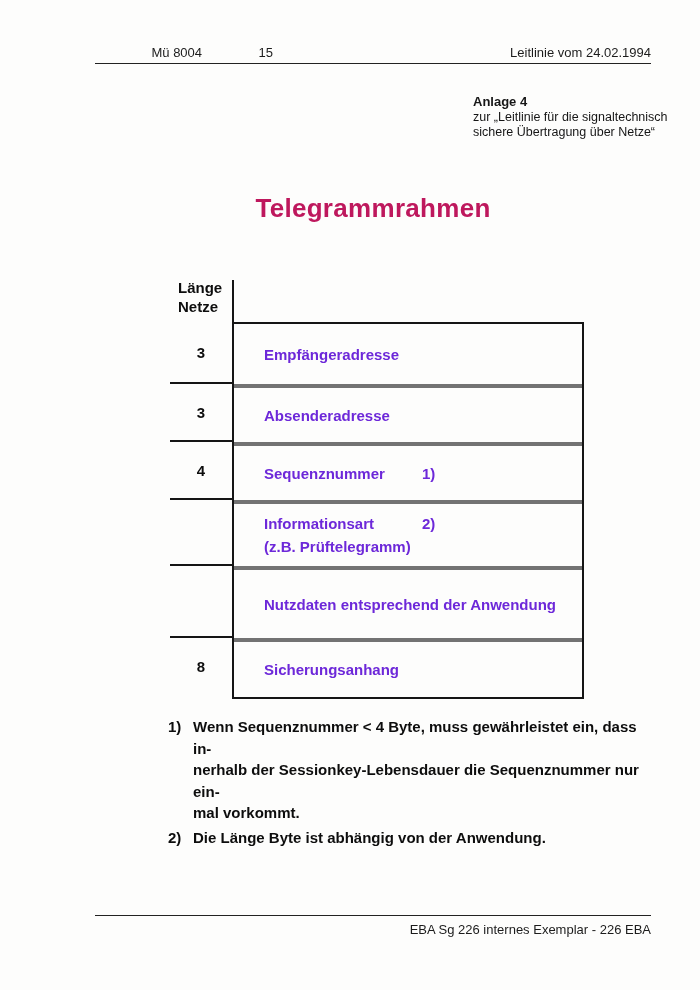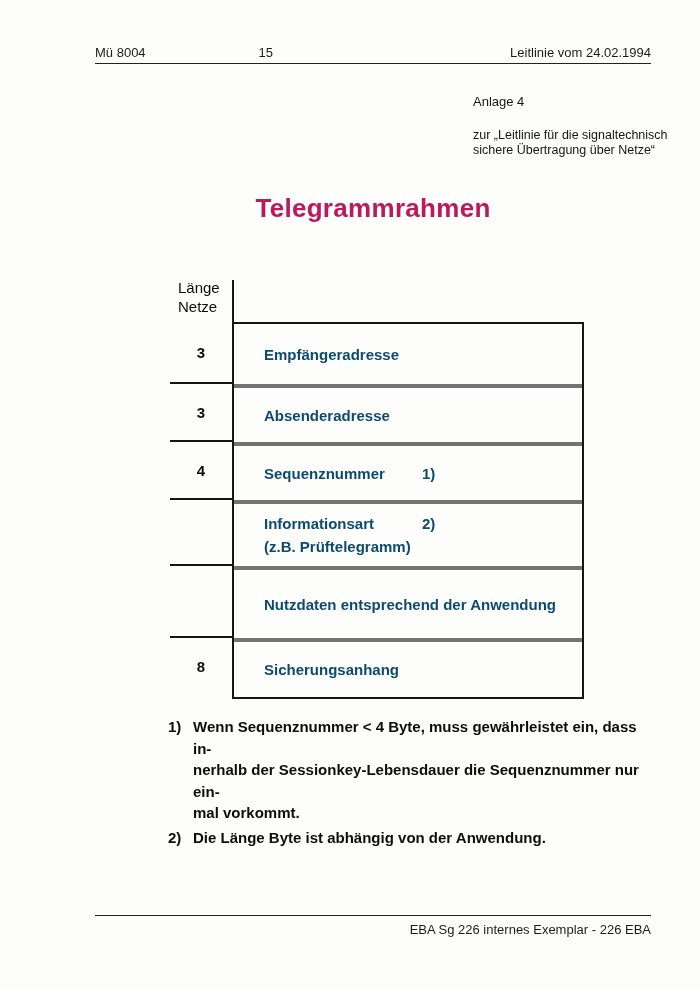--- a/index.html
+++ b/index.html
@@ -17,51 +17,51 @@
     overflow: hidden;
   }
 
   
   .header {
     position: absolute;
     left: 95px; top: 45px; width: 556px;
     display: flex; align-items: baseline;
     font-size: 13px; color: #1c1c1c;
   }
-  .header .h-left  { flex: 1; text-align: left; }
+  .header .h-left  { flex: 1; text-align: center; }
   .header .h-center{ flex: 1; text-align: left; }
   .header .h-right { flex: 1.4; text-align: right; white-space: nowrap; }
   .header-rule {
     position: absolute;
     left: 95px; top: 63px; width: 556px;
     border-top: 1.6px solid #222;
   }
 
   
   .annex {
     position: absolute;
     left: 473px; top: 94px;
     font-size: 12.5px; line-height: 15.5px; color: #161616;
   }
-  .annex-title { font-weight: normal; font-size: 13px; margin-bottom: 18px; }
+  .annex-title { font-weight: bold; font-size: 13px; margin-bottom: 0; }
 
   
   .title {
     position: absolute;
     left: 95px; top: 193px; width: 556px; margin: 0;
     text-align: center;
     font-size: 26px; font-weight: bold; letter-spacing: 0.3px;
     color: #be185d;
   }
 
   
   .diagram { position: absolute; left: 170px; top: 278px; width: 420px; height: 420px; }
   .len-header {
     position: absolute; left: 8px; top: 0;
-    font-weight: normal; font-size: 15px; line-height: 19px; color: #0d0d0d;
+    font-weight: bold; font-size: 15px; line-height: 19px; color: #0d0d0d;
   }
   .vline {
     position: absolute; left: 62px; top: 2px;
     width: 2px; height: 405px; background: #151515;
   }
   .len-col { position: absolute; left: 0; top: 44px; width: 62px; }
   .len-cell {
     width: 62px;
     display: flex; align-items: center; justify-content: center;
     font-weight: bold; font-size: 15px; color: #0d0d0d;
@@ -70,21 +70,21 @@
 
   .frame {
     position: absolute; left: 62px; top: 44px;
     width: 352px;
     border: 2px solid #151515;
     background: #fdfdfc;
   }
   .cell {
     display: flex; flex-direction: column; justify-content: center;
     padding-left: 30px;
-    font-weight: bold; font-size: 15px; color: #0c4a6e;
+    font-weight: bold; font-size: 15px; color: #6d28d9;
   }
   .cell.bt { border-top: 4px solid #737373; }
   .line1 { position: relative; }
   .ref { position: absolute; left: 158px; top: 0; }
   .line2 { margin-top: 6px; }
   .line2:empty { display: none; }
 
   .h-r0 { height: 60px; }
   .h-r1 { height: 58px; }
   .h-r2 { height: 58px; }

